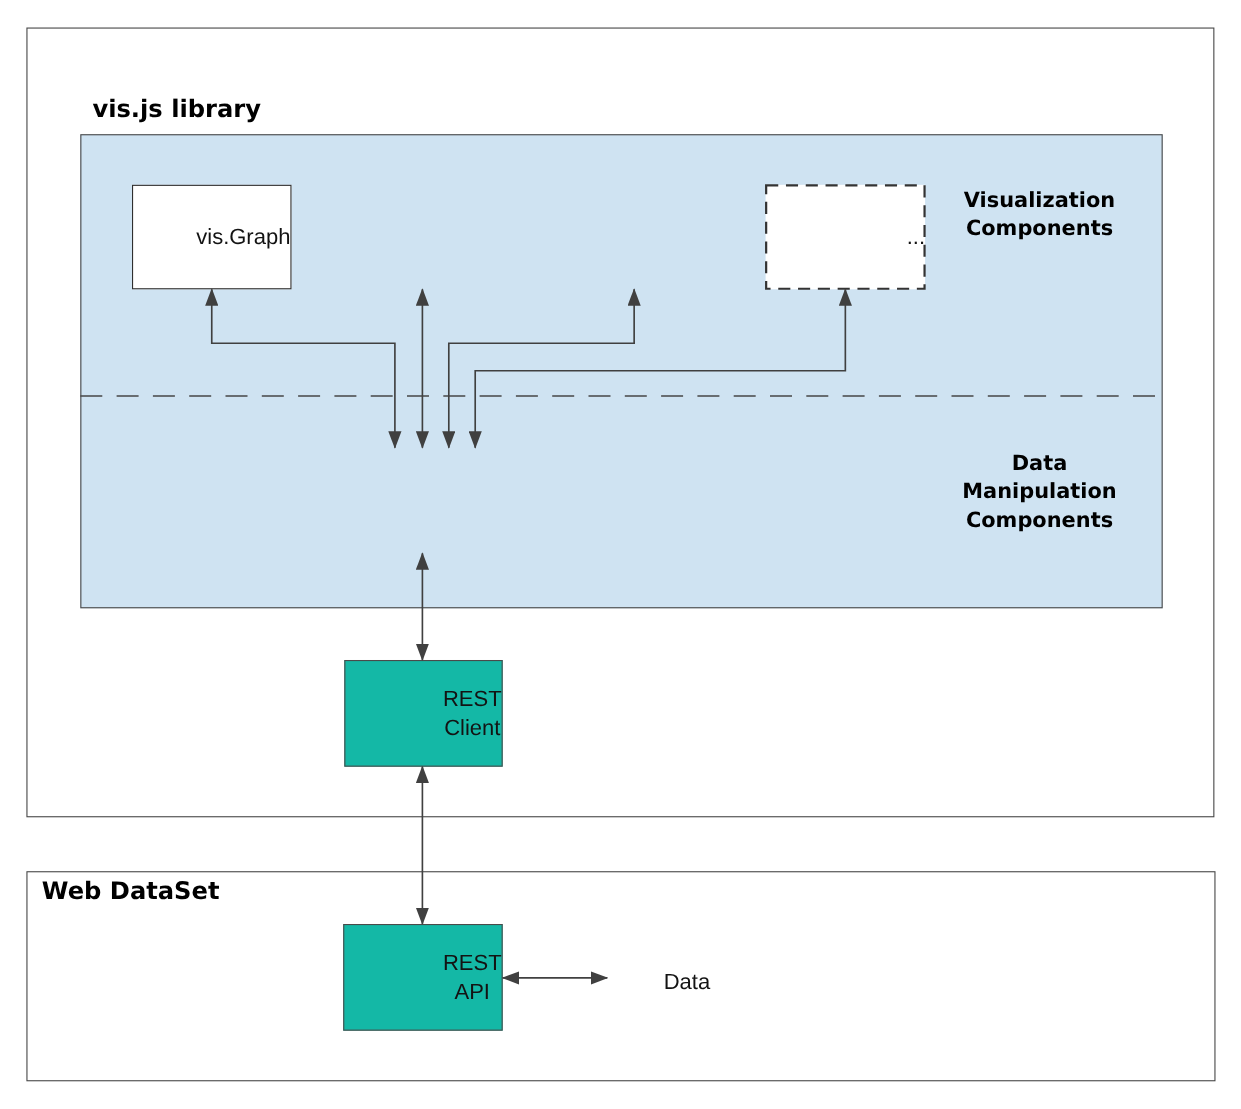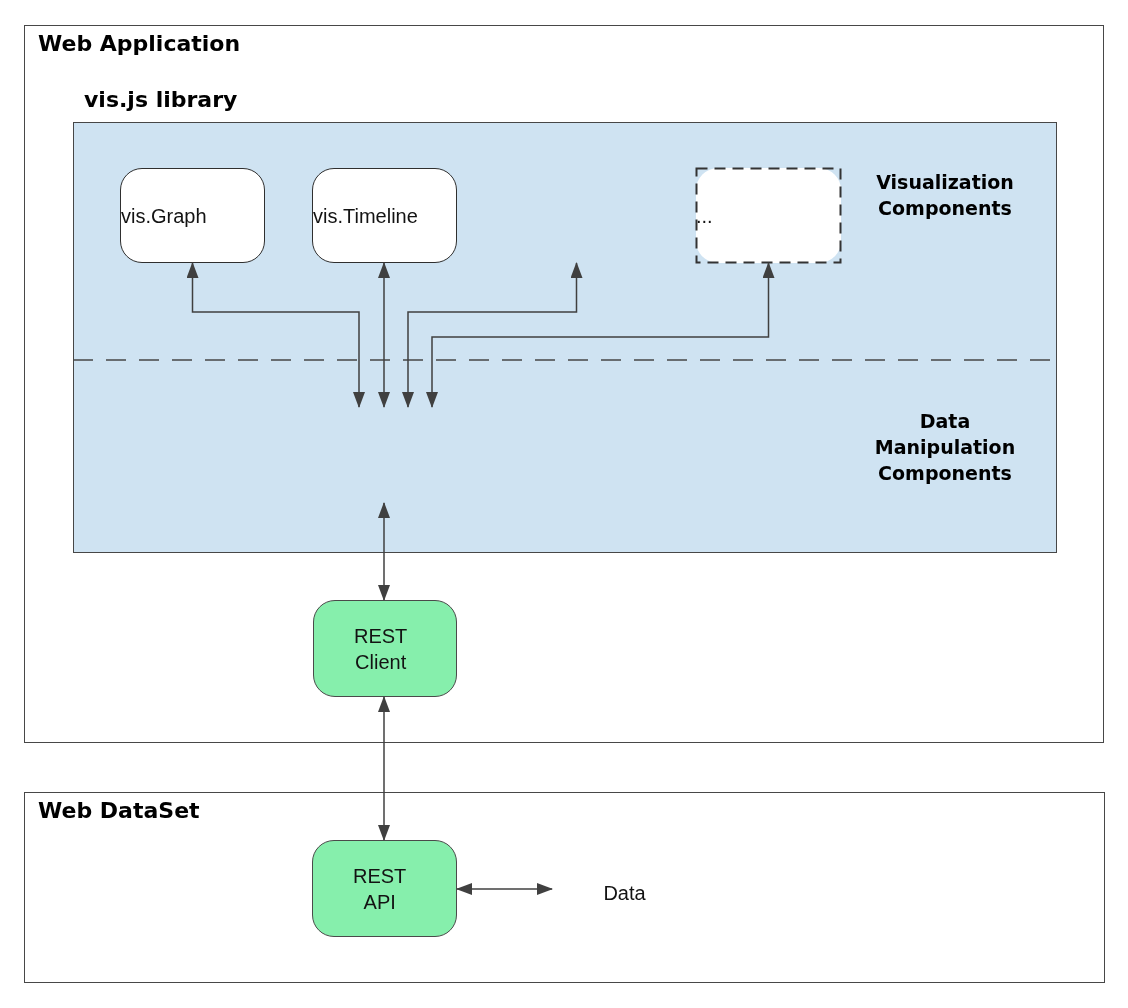--- a/index.html
+++ b/index.html
@@ -14,25 +14,25 @@
     position:absolute;font-family:"DejaVu Sans",sans-serif;font-weight:bold;font-size:22px;z-index:2;color:#000;
   }
   .heading2{
     position:absolute;font-family:"DejaVu Sans",sans-serif;font-weight:bold;font-size:22px;z-index:2;color:#000;
   }
   .library-box{
     position:absolute;left:73px;top:122px;width:984px;height:431px;
     background:#cfe3f2;border:1.5px solid #474747;box-sizing:border-box;z-index:2;
   }
   .node{
-    position:absolute;box-sizing:border-box;display:flex;align-items:center;justify-content:flex-start;
-    text-align:center;font-size:20px;line-height:26px;z-index:2;color:#131313;border-radius:22px;
+    position:absolute;box-sizing:border-box;display:flex;align-items:center;justify-content:flex-end;
+    text-align:center;font-size:20px;line-height:26px;z-index:2;color:#131313;
   }
   .node.white{background:#ffffff;border:1.5px solid #2f2f2f;}
-  .node.gray{background:#86efac;border:1.5px solid #4a4a4a;padding-left:40px;}
+  .node.gray{background:#14b8a6;border:1.5px solid #4a4a4a;padding-left:40px;}
   .node.bare{background:#ffffff;border:none;}
   .side-label{
     position:absolute;width:200px;text-align:center;z-index:2;
     font-family:"DejaVu Sans",sans-serif;font-weight:bold;font-size:19px;line-height:26px;color:#000;
   }
   .prelines{white-space:pre-line;}
   svg.layer{position:absolute;left:0;top:0;z-index:3;pointer-events:none;}
   svg.bglayer{position:absolute;left:0;top:0;z-index:1;pointer-events:none;}
   .data-label{
     position:absolute;left:552px;top:848px;width:145px;height:90px;z-index:2;
@@ -43,31 +43,27 @@
 <body>
 
 <div class="canvas">
 
   <svg class="bglayer" width="1128" height="1008" viewBox="0 0 1128 1008">
     <path d="M552,856 L552,920 A72.5,13 0 0 0 697,920 L697,856" fill="#f0f0f0" stroke="#595959" stroke-width="1.5"></path>
     <ellipse cx="624.5" cy="856" rx="72.5" ry="13" fill="#f0f0f0" stroke="#595959" stroke-width="1.5"></ellipse>
   </svg>
 
   <div class="outer-box" style="left:24px;top:25px;width:1080px;height:718px;"></div>
-  <div class="heading1" style="left:38px;top:31px;">Web Application</div>
 
   <div class="heading2" style="left:84px;top:87px;">vis.js library</div>
 
   <div class="library-box"></div>
 
   <div class="node white" style="left:120px;top:168px;width:145px;height:95px;">
     <span>vis.Graph</span>
-  </div>
-  <div class="node white" style="left:312px;top:168px;width:145px;height:95px;">
-    <span>vis.Timeline</span>
   </div>
   <div class="node bare" style="left:696px;top:168px;width:145px;height:95px;">
     <span>...</span>
   </div>
 
   <div class="side-label prelines" style="left:845px;top:169px;">Visualization
 Components</div>
 
   <div class="side-label prelines" style="left:845px;top:408px;">Data
 Manipulation

